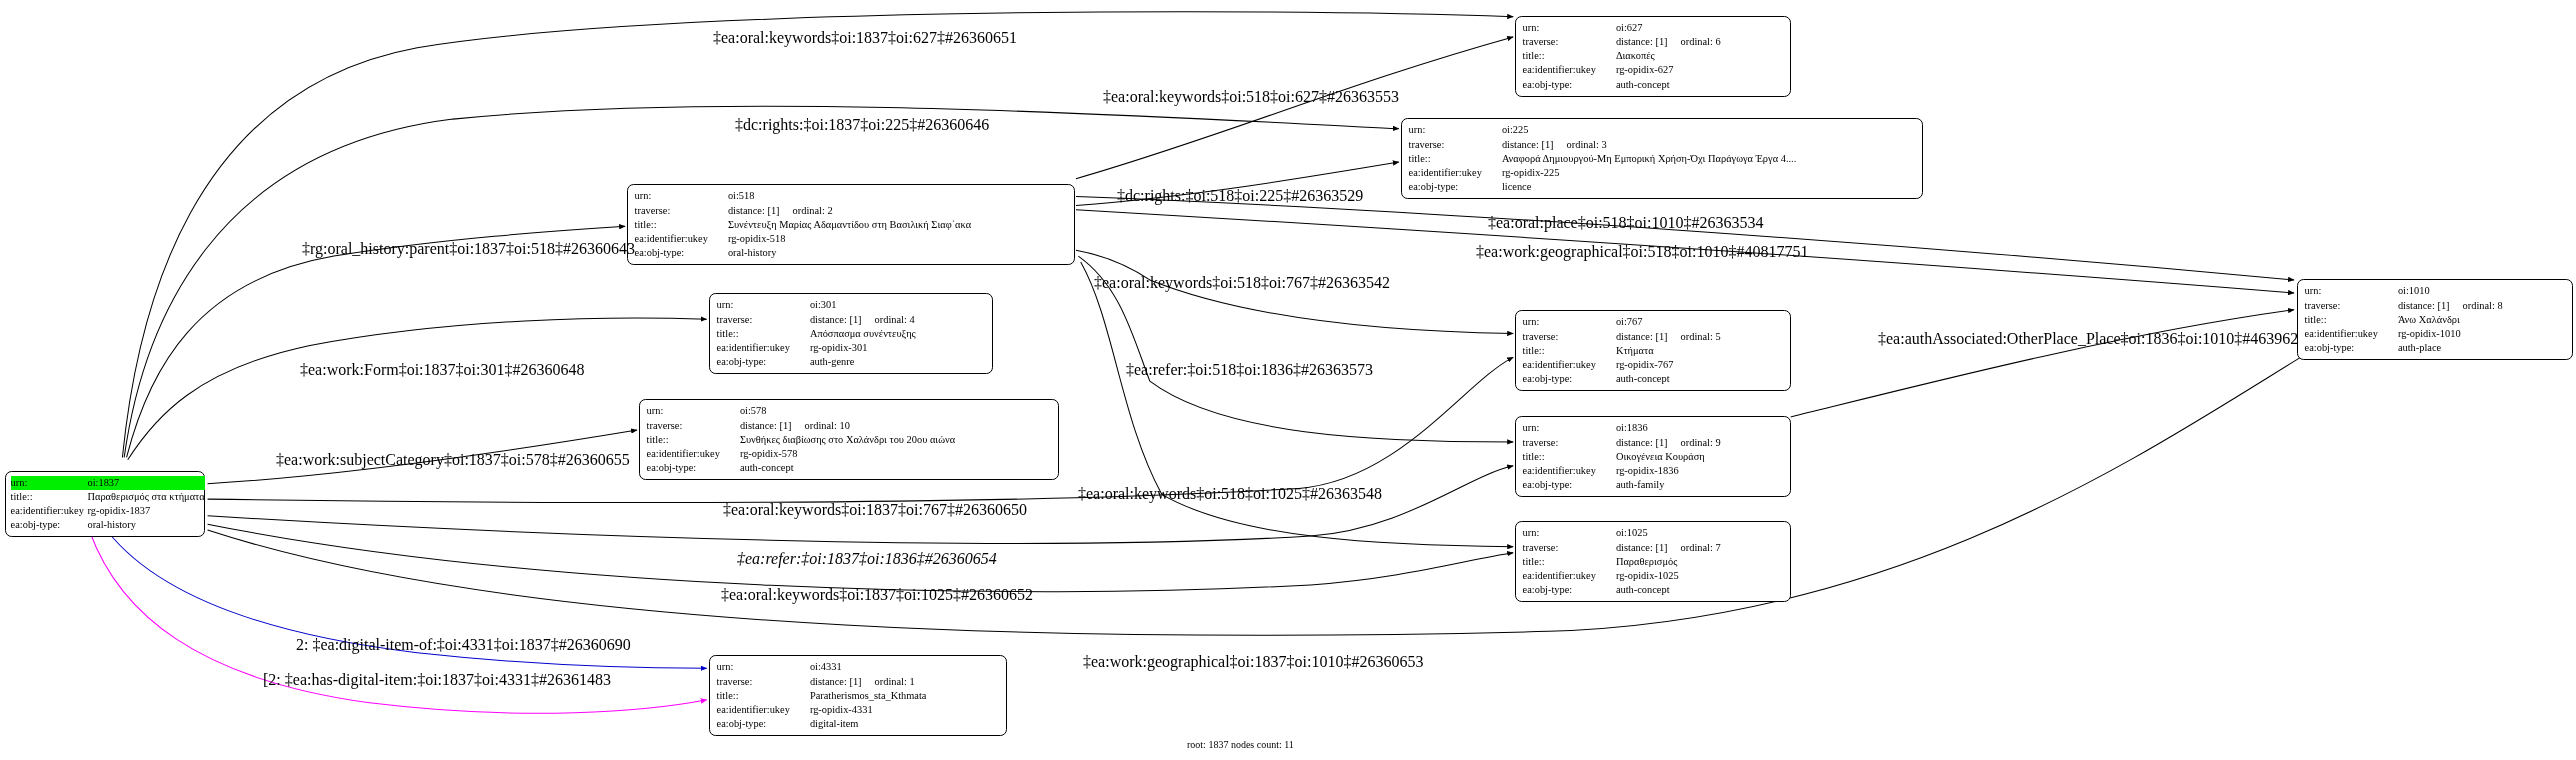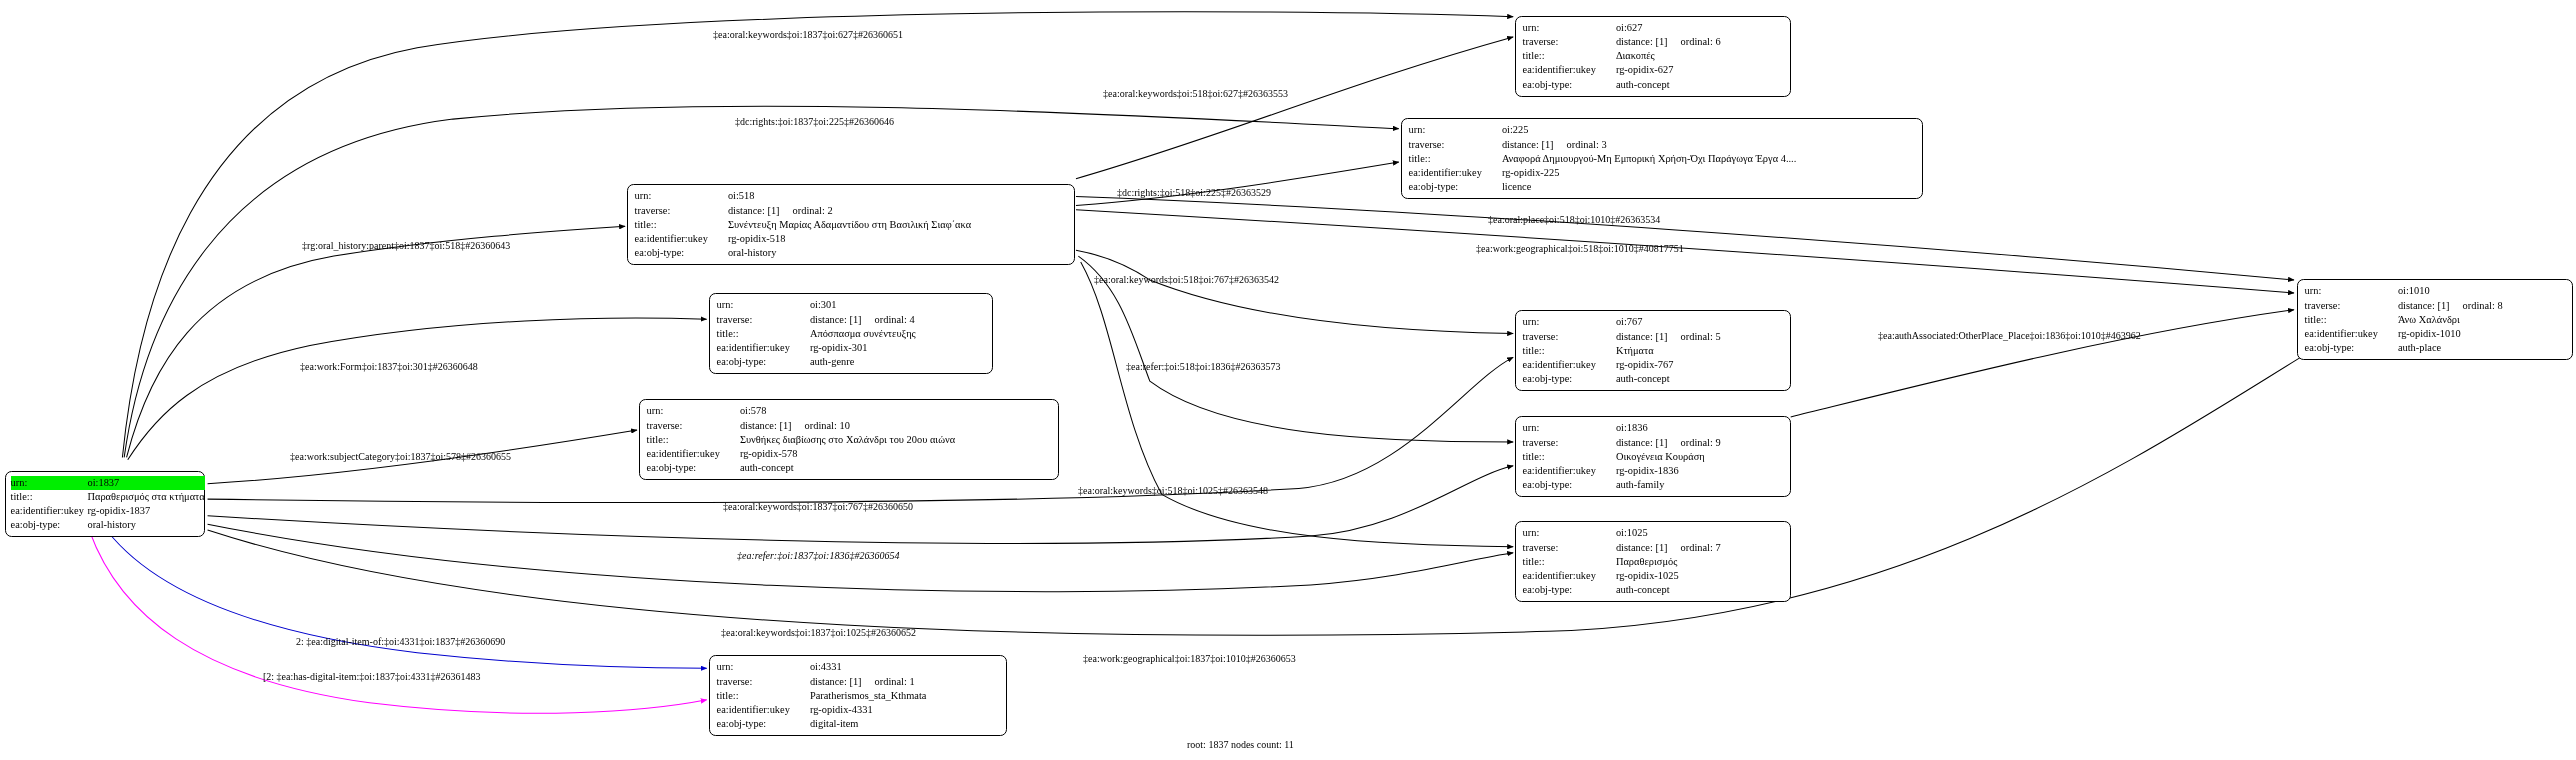--- a/index.html
+++ b/index.html
@@ -37,21 +37,21 @@
   .hl td { background:#00ee00; }
   .hl td.k { padding-right:0; }
   .hl td.k span, .hl td.v span { background:#00ee00; }
 
   .node.root { padding:3.6px 3.6px 3.6px 4.8px; }
   .node.root td { font-size:10.4px; }
   .node.root td.k { width:70px; padding-right:3.6px; }
 
   .edge-label {
     position:absolute;
-    font-size:10px;
+    font-size:16px;
     line-height:1;
     white-space:nowrap;
     color:#000;
   }
   .footer {
     position:absolute;
     font-size:10px;
     white-space:nowrap;
   }
 </style>
@@ -414,25 +414,25 @@
   <div class="edge-label" style="left:713px; top:30px;">‡ea:oral:keywords‡oi:1837‡oi:627‡#26360651</div>
   <div class="edge-label" style="left:1103px; top:89px;">‡ea:oral:keywords‡oi:518‡oi:627‡#26363553</div>
   <div class="edge-label" style="left:735px; top:117px;">‡dc:rights:‡oi:1837‡oi:225‡#26360646</div>
   <div class="edge-label" style="left:302px;  top:241px;">‡rg:oral_history:parent‡oi:1837‡oi:518‡#26360643</div>
   <div class="edge-label" style="left:1117px; top:188px;">‡dc:rights:‡oi:518‡oi:225‡#26363529</div>
   <div class="edge-label" style="left:1488px; top:215px;">‡ea:oral:place‡oi:518‡oi:1010‡#26363534</div>
   <div class="edge-label" style="left:1476px; top:244px;">‡ea:work:geographical‡oi:518‡oi:1010‡#40817751</div>
   <div class="edge-label" style="left:1094px; top:275px;">‡ea:oral:keywords‡oi:518‡oi:767‡#26363542</div>
   <div class="edge-label" style="left:300px;  top:362px;">‡ea:work:Form‡oi:1837‡oi:301‡#26360648</div>
   <div class="edge-label" style="left:1126px; top:362px;">‡ea:refer:‡oi:518‡oi:1836‡#26363573</div>
-  <div class="edge-label" style="left:290px;  top:452px;text-align:right;">‡ea:work:subjectCategory‡oi:1837‡oi:578‡#26360655</div>
+  <div class="edge-label" style="left:276px;  top:452px;text-align:right;">‡ea:work:subjectCategory‡oi:1837‡oi:578‡#26360655</div>
   <div class="edge-label" style="left:1078px; top:486px;">‡ea:oral:keywords‡oi:518‡oi:1025‡#26363548</div>
   <div class="edge-label" style="left:723px; top:502px;">‡ea:oral:keywords‡oi:1837‡oi:767‡#26360650</div>
   <div class="edge-label" style="left:737px; top:551px;font-style:italic;">‡ea:refer:‡oi:1837‡oi:1836‡#26360654</div>
-  <div class="edge-label" style="left:721px; top:628px;">‡ea:oral:keywords‡oi:1837‡oi:1025‡#26360652</div>
+  <div class="edge-label" style="left:721px; top:587px;">‡ea:oral:keywords‡oi:1837‡oi:1025‡#26360652</div>
   <div class="edge-label" style="left:1878px; top:331px;">‡ea:authAssociated:OtherPlace_Place‡oi:1836‡oi:1010‡#463962</div>
   <div class="edge-label" style="left:1083px; top:618px;margin-top:36px;">‡ea:work:geographical‡oi:1837‡oi:1010‡#26360653</div>
   <div class="edge-label" style="left:296px;  top:637px;">2: ‡ea:digital-item-of:‡oi:4331‡oi:1837‡#26360690</div>
   <div class="edge-label" style="left:263px;  top:672px;">[2: ‡ea:has-digital-item:‡oi:1837‡oi:4331‡#26361483</div>
 
   <div class="footer" style="left:1187px; top:739px;">root: 1837 nodes count: 11</div>
 
 </div>
 
 

